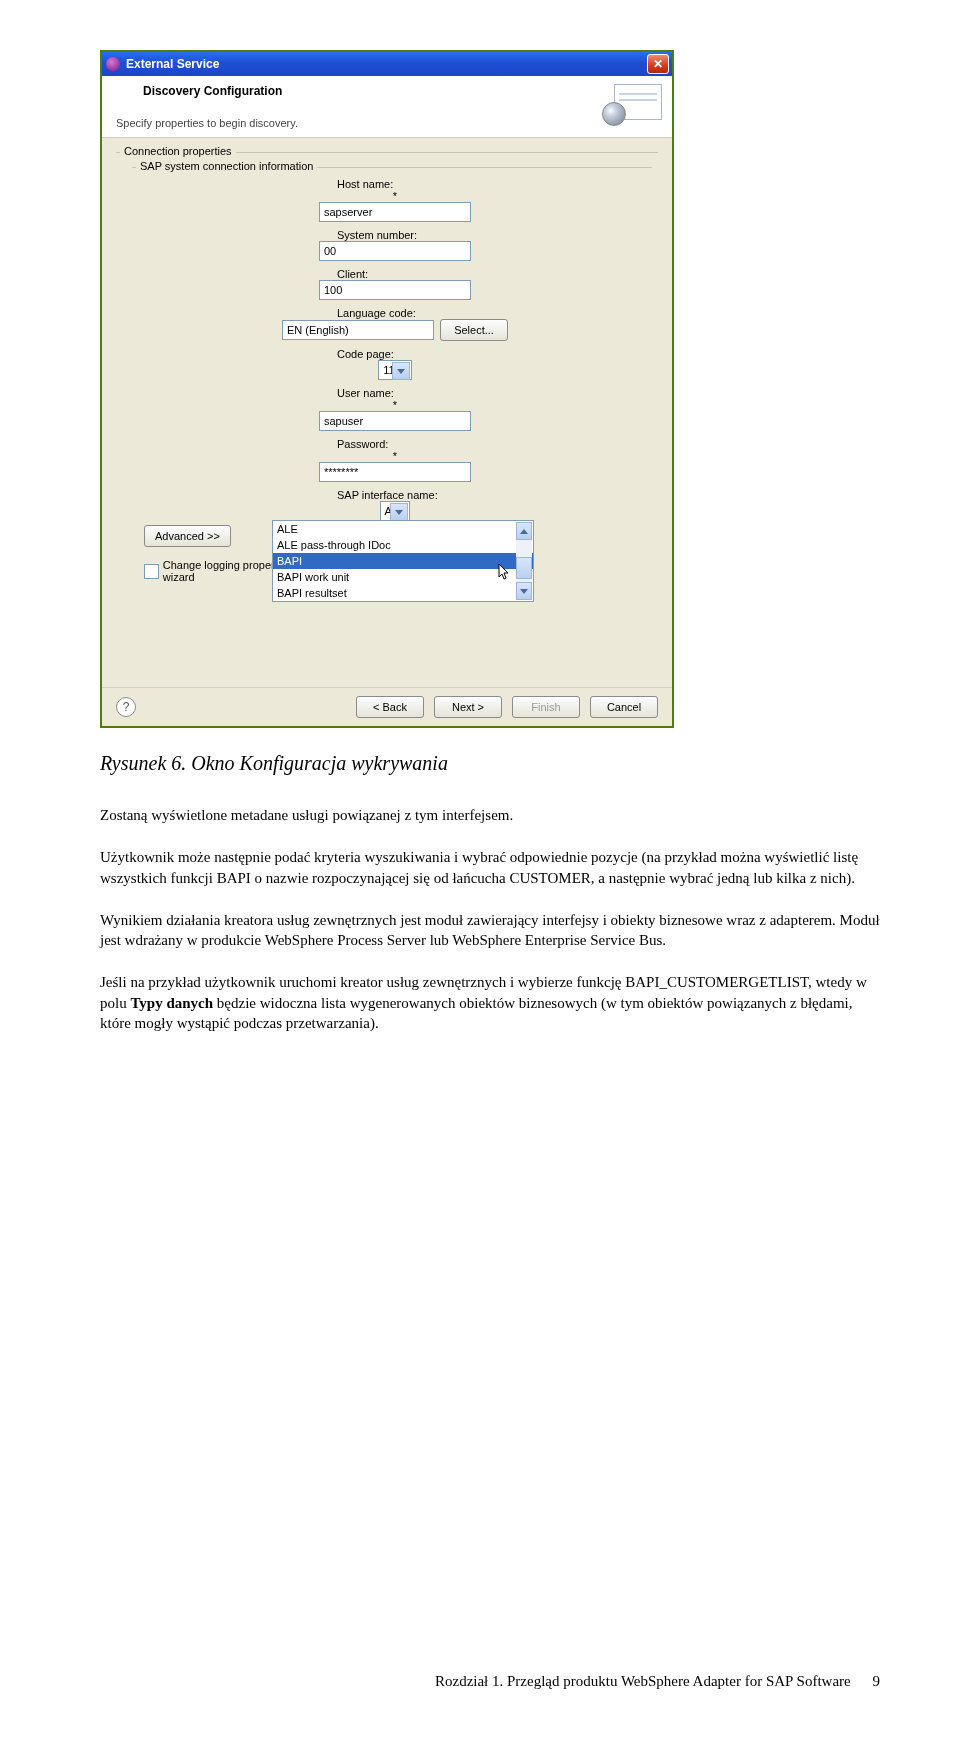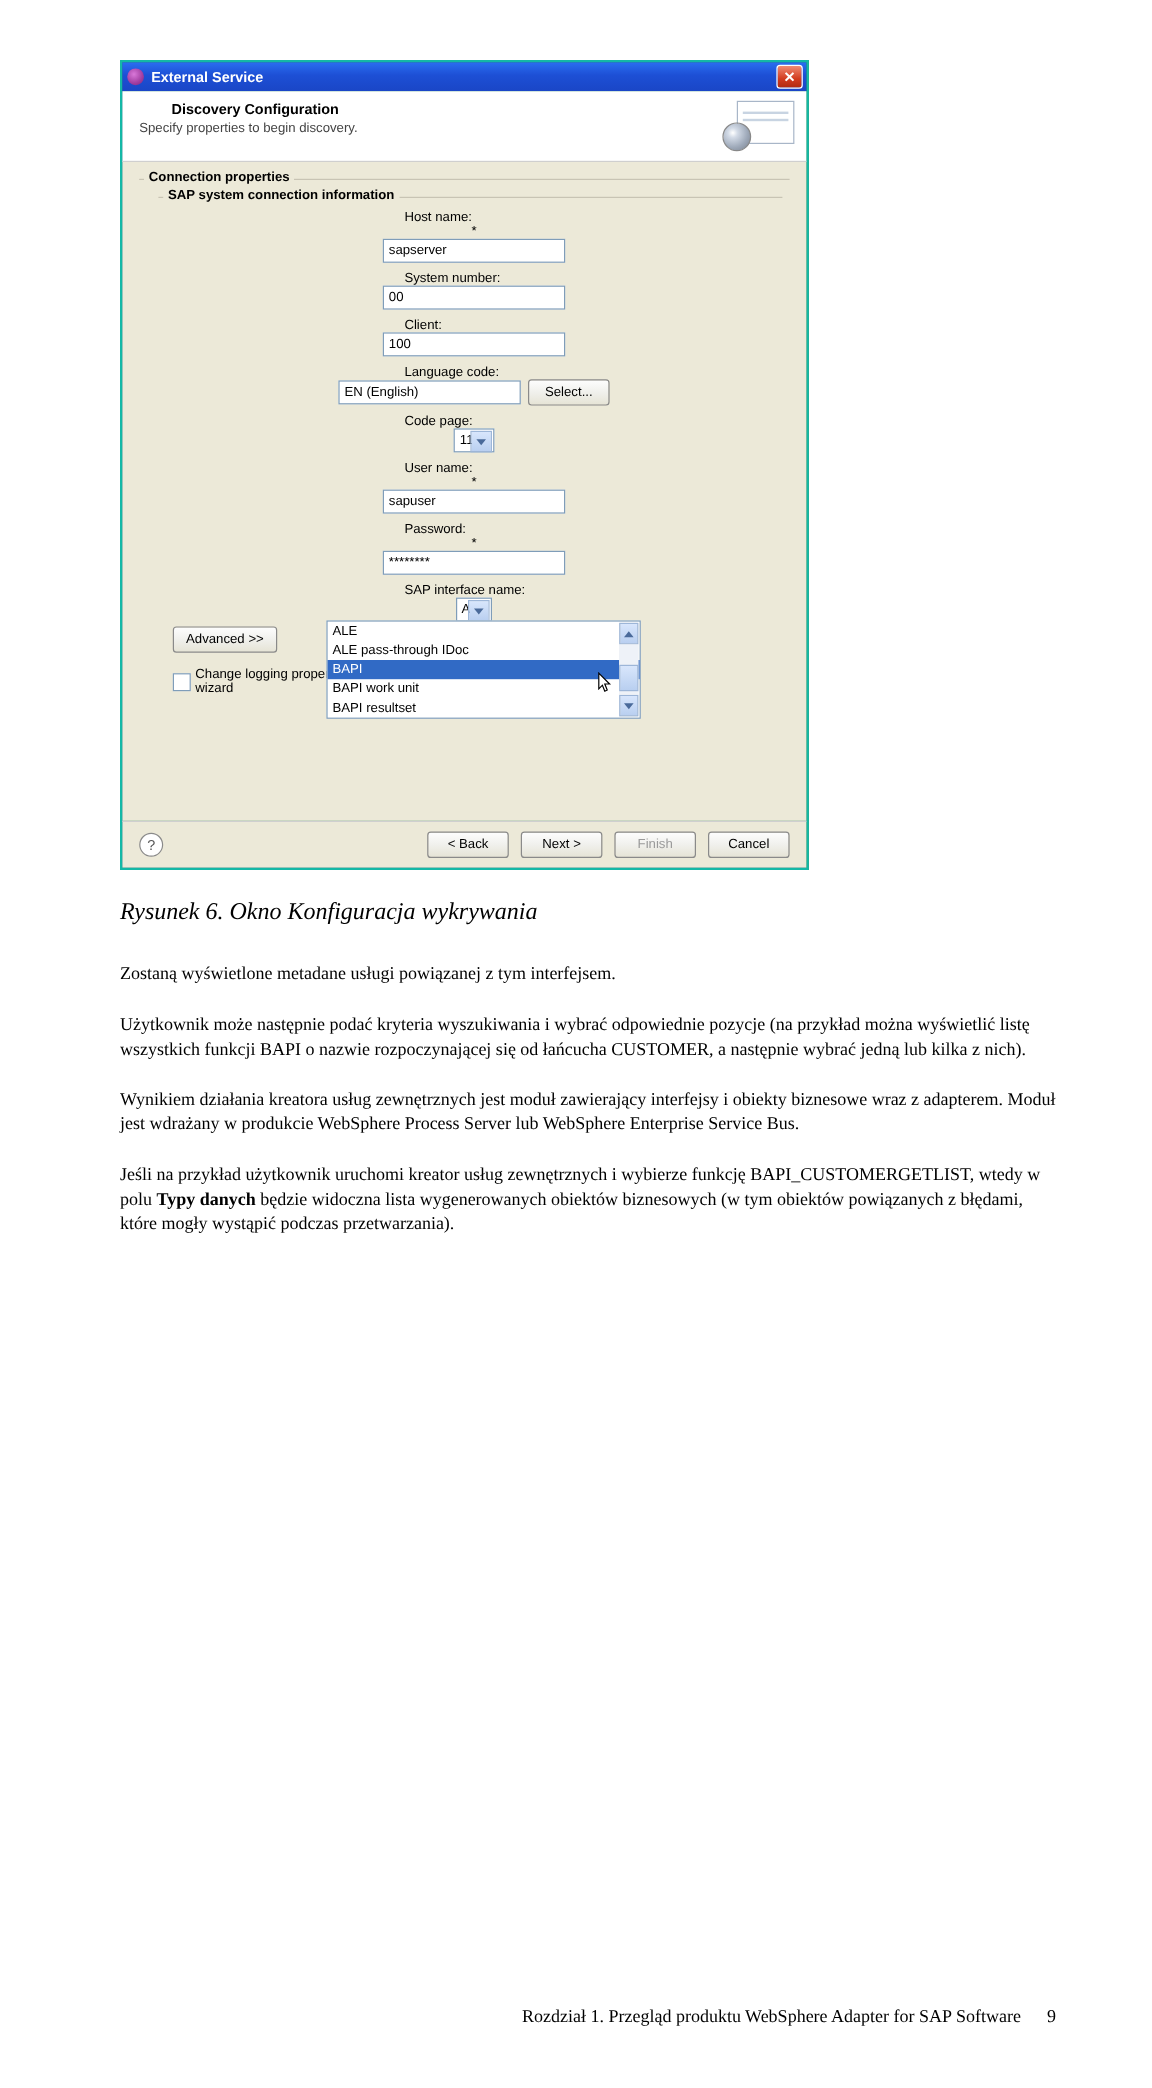--- a/index.html
+++ b/index.html
@@ -10,25 +10,25 @@
     width: 960px;
     position: relative;
     min-height: 1740px;
   }
   .page-wrap {
     padding: 50px 80px 40px 100px;
   }
   
   .dialog {
     width: 570px;
-    border: 2px solid #14b8a6;
+    border: 2px solid #4d7c0f;
     font-family: Tahoma, sans-serif;
     font-size: 11px;
     box-shadow: 0 0 0 1px #2a5ab0 inset;
-    background: #15803d;
+    background: #3b82f6;
   }
   .titlebar {
     height: 24px;
     background: linear-gradient(180deg,#2a6ef0 0%,#1d4fd5 45%,#1a46c6 100%);
     color: #fff;
     display: flex;
     align-items: center;
     padding: 0 3px 0 4px;
     font-weight: bold;
     font-size: 12px;
@@ -53,21 +53,21 @@
     line-height: 1;
   }
   .header-zone {
     background: #fff;
     border-bottom: 1px solid #cfcfcf;
     padding: 8px 10px 8px 14px;
     display: flex;
     align-items: flex-start;
   }
   .header-zone .header-text { flex: 1; }
-  .header-title { font-weight: bold; font-size: 12px; color: #000; margin-bottom: 3px; padding-left: 27px; }
+  .header-title { font-weight: bold; font-size: 12px; color: #000; margin-bottom: 19px; padding-left: 27px; }
   .header-sub { font-size: 11px; color: #444; }
   .header-img {
     width: 60px; height: 42px;
     position: relative;
     margin-left: 10px;
     flex-shrink: 0;
   }
   .header-img .sheet {
     position: absolute;
     width: 46px; height: 34px;
@@ -101,21 +101,20 @@
     margin: 0 0 6px 0;
     position: relative;
   }
   .fieldset .legend {
     position: absolute;
     top: -8px; left: 4px;
     background: #ece9d8;
     padding: 0 4px;
     font-size: 11px;
     color: #000;
-    font-weight: bold;
   }
   .inner-fieldset {
     border: none;
     border-top: 1px solid #c8c4b4;
     padding: 10px 6px 6px 12px;
     margin: 4px 0 6px 0;
     position: relative;
   }
   .inner-fieldset .legend {
     top: -8px; left: 4px;

